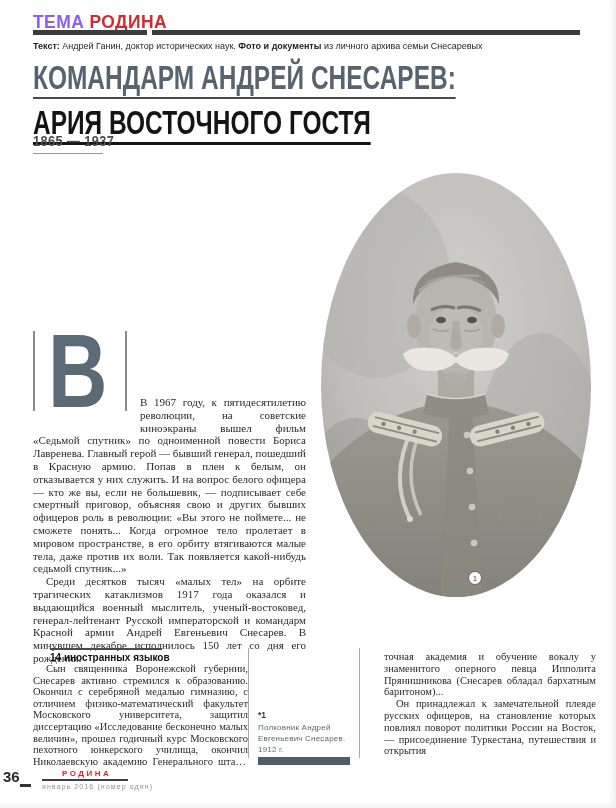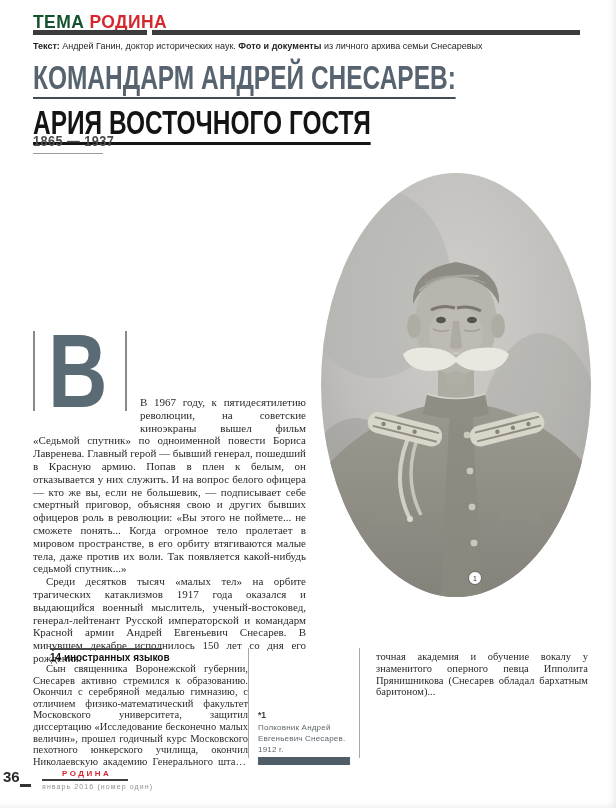--- a/index.html
+++ b/index.html
@@ -3,21 +3,21 @@
 <meta charset="utf-8">
 <style>
   html,body{margin:0;padding:0;background:#fff;}
   .page{
     position:relative;width:616px;height:808px;background:#ffffff;overflow:hidden;
     font-family:"Liberation Sans",sans-serif;color:#1d1d1d;
     box-shadow:inset -5px -4px 8px -4px rgba(0,0,0,0.10);
   }
   
   .section-label{position:absolute;left:33px;top:12px;font-size:17.5px;font-weight:bold;letter-spacing:0.4px;}
-  .section-label .lbl-gray{color:#14532d;}
+  .section-label .lbl-gray{color:#8b5cf6;}
   .section-label .lbl-red{color:#d6272e;}
   .hbar{position:absolute;top:30px;height:5px;background:#3c3c3c;}
   .hbar.seg1{left:33px;width:114px;}
   .hbar.seg2{left:152px;width:428px;}
   .byline{position:absolute;left:33px;top:41px;width:547px;font-size:9px;color:#1f1f1f;}
   .byline b{font-weight:bold;}
   
   .title-block{position:absolute;left:33px;top:60px;}
   .title-line{display:block;line-height:1;}
   .title-line span{
@@ -47,21 +47,21 @@
   .col-upper-left p{margin:0;}
   .col-upper-left p.indent{text-indent:13px;}
   .dropcap-spacer{float:left;width:107px;height:34px;}
   .subhead-rule{position:absolute;left:50px;top:648px;width:112px;height:1.5px;background:#4a4a4a;}
   .subhead{position:absolute;left:50px;top:652px;font-size:10px;font-weight:bold;color:#111;text-align:center;}
   .col-lower-left{
     position:absolute;left:33px;top:663px;width:215px;font-size:10.5px;line-height:11.6px;
     display:-webkit-box;-webkit-line-clamp:9;-webkit-box-orient:vertical;
     overflow:hidden;max-height:106px;text-indent:13px;
   }
-  .col-right{position:absolute;left:376px;top:651px;width:212px;font-size:10.5px;line-height:11.8px;}
+  .col-right{position:absolute;left:384px;top:651px;width:212px;font-size:10.5px;line-height:11.8px;}
   .col-right p{margin:0;}
   .col-right p.indent{text-indent:12px;}
   
   .vrule{position:absolute;top:648px;width:1px;height:110px;background:#a3a8ab;}
   .vrule.v1{left:248px;}
   .vrule.v2{left:359px;}
   .caption-ref{position:absolute;left:258px;top:710px;font-size:8.5px;font-weight:bold;color:#3a3a3a;}
   .caption-text{position:absolute;left:258px;top:722px;width:94px;font-size:8px;line-height:11px;color:#5f686e;letter-spacing:0.2px;}
   .caption-bar{position:absolute;left:258px;top:757px;width:92px;height:8px;background:#4e5d68;}
   
@@ -107,20 +107,21 @@
   <div class="col-lower-left serif">Сын священника Воронежской губернии, Снесарев активно стремился к образованию. Окончил с серебряной медалью гимназию, с отличием физико-математический факультет Московского университета, защитил диссертацию «Исследование бесконечно малых величин», прошел годичный курс Московского пехотного юнкерского училища, окончил Николаевскую академию Генерального штаба. А еще за его спиной практическая Вос-</div>
 
   <div class="vrule v1"></div>
   <div class="vrule v2"></div>
   <div class="caption-ref">*1</div>
   <div class="caption-text">Полковник Андрей Евгеньевич Снесарев. 1912 г.</div>
   <div class="caption-bar"></div>
 
   <div class="col-right serif">
     <p>точная академия и обучение вокалу у знаменитого оперного певца Ипполита Прянишникова (Снесарев обладал бархатным баритоном)...</p>
+    <p class="indent">Он принадлежал к замечательной плеяде русских офицеров, на становление которых повлиял поворот политики России на Восток, — присоединение Туркестана, путешествия и открытия</p>
   </div>
 
   <div class="photo-wrap">
     <svg width="270" height="424" viewBox="0 0 270 424" xmlns="http://www.w3.org/2000/svg">
       <defs>
         <clipPath id="ovalClip">
             <ellipse cx="135" cy="212" rx="135" ry="212"></ellipse>
           </clipPath>
         <radialGradient id="bgGrad" cx="50%" cy="32%" r="80%">
           <stop offset="0%" stop-color="#cfcecb"></stop>

